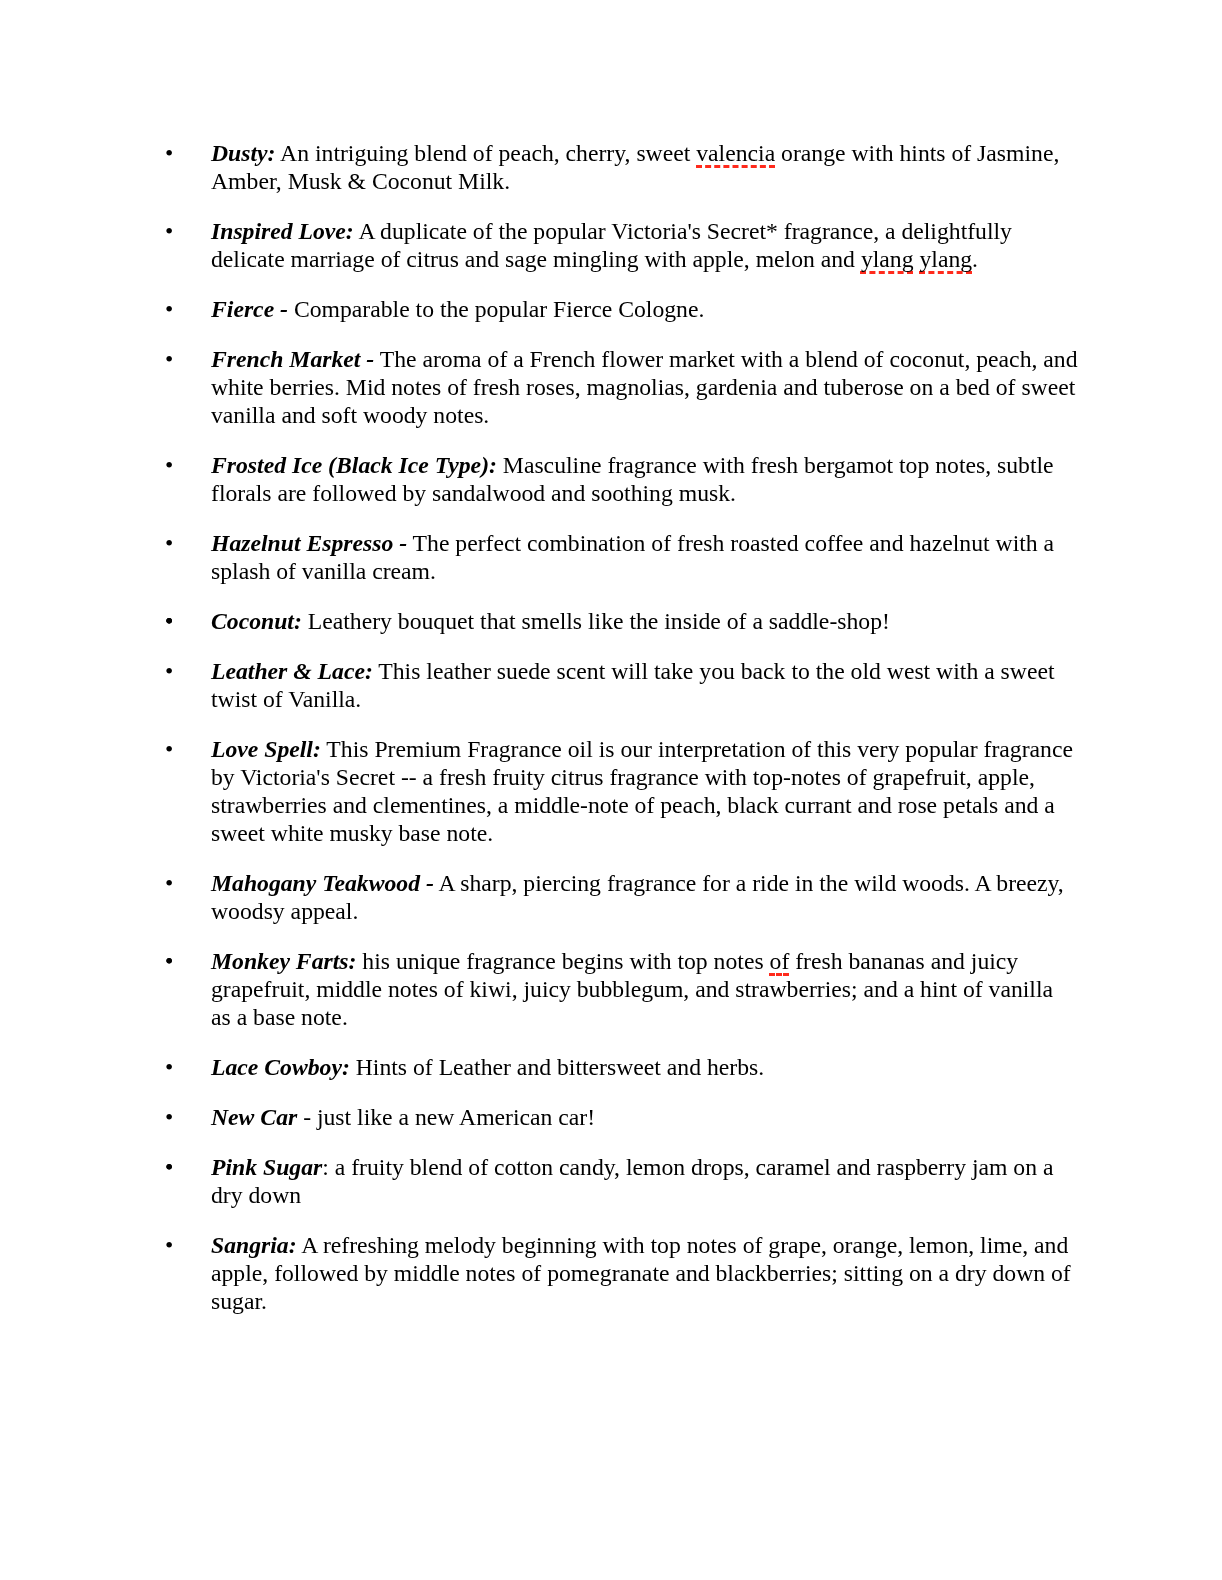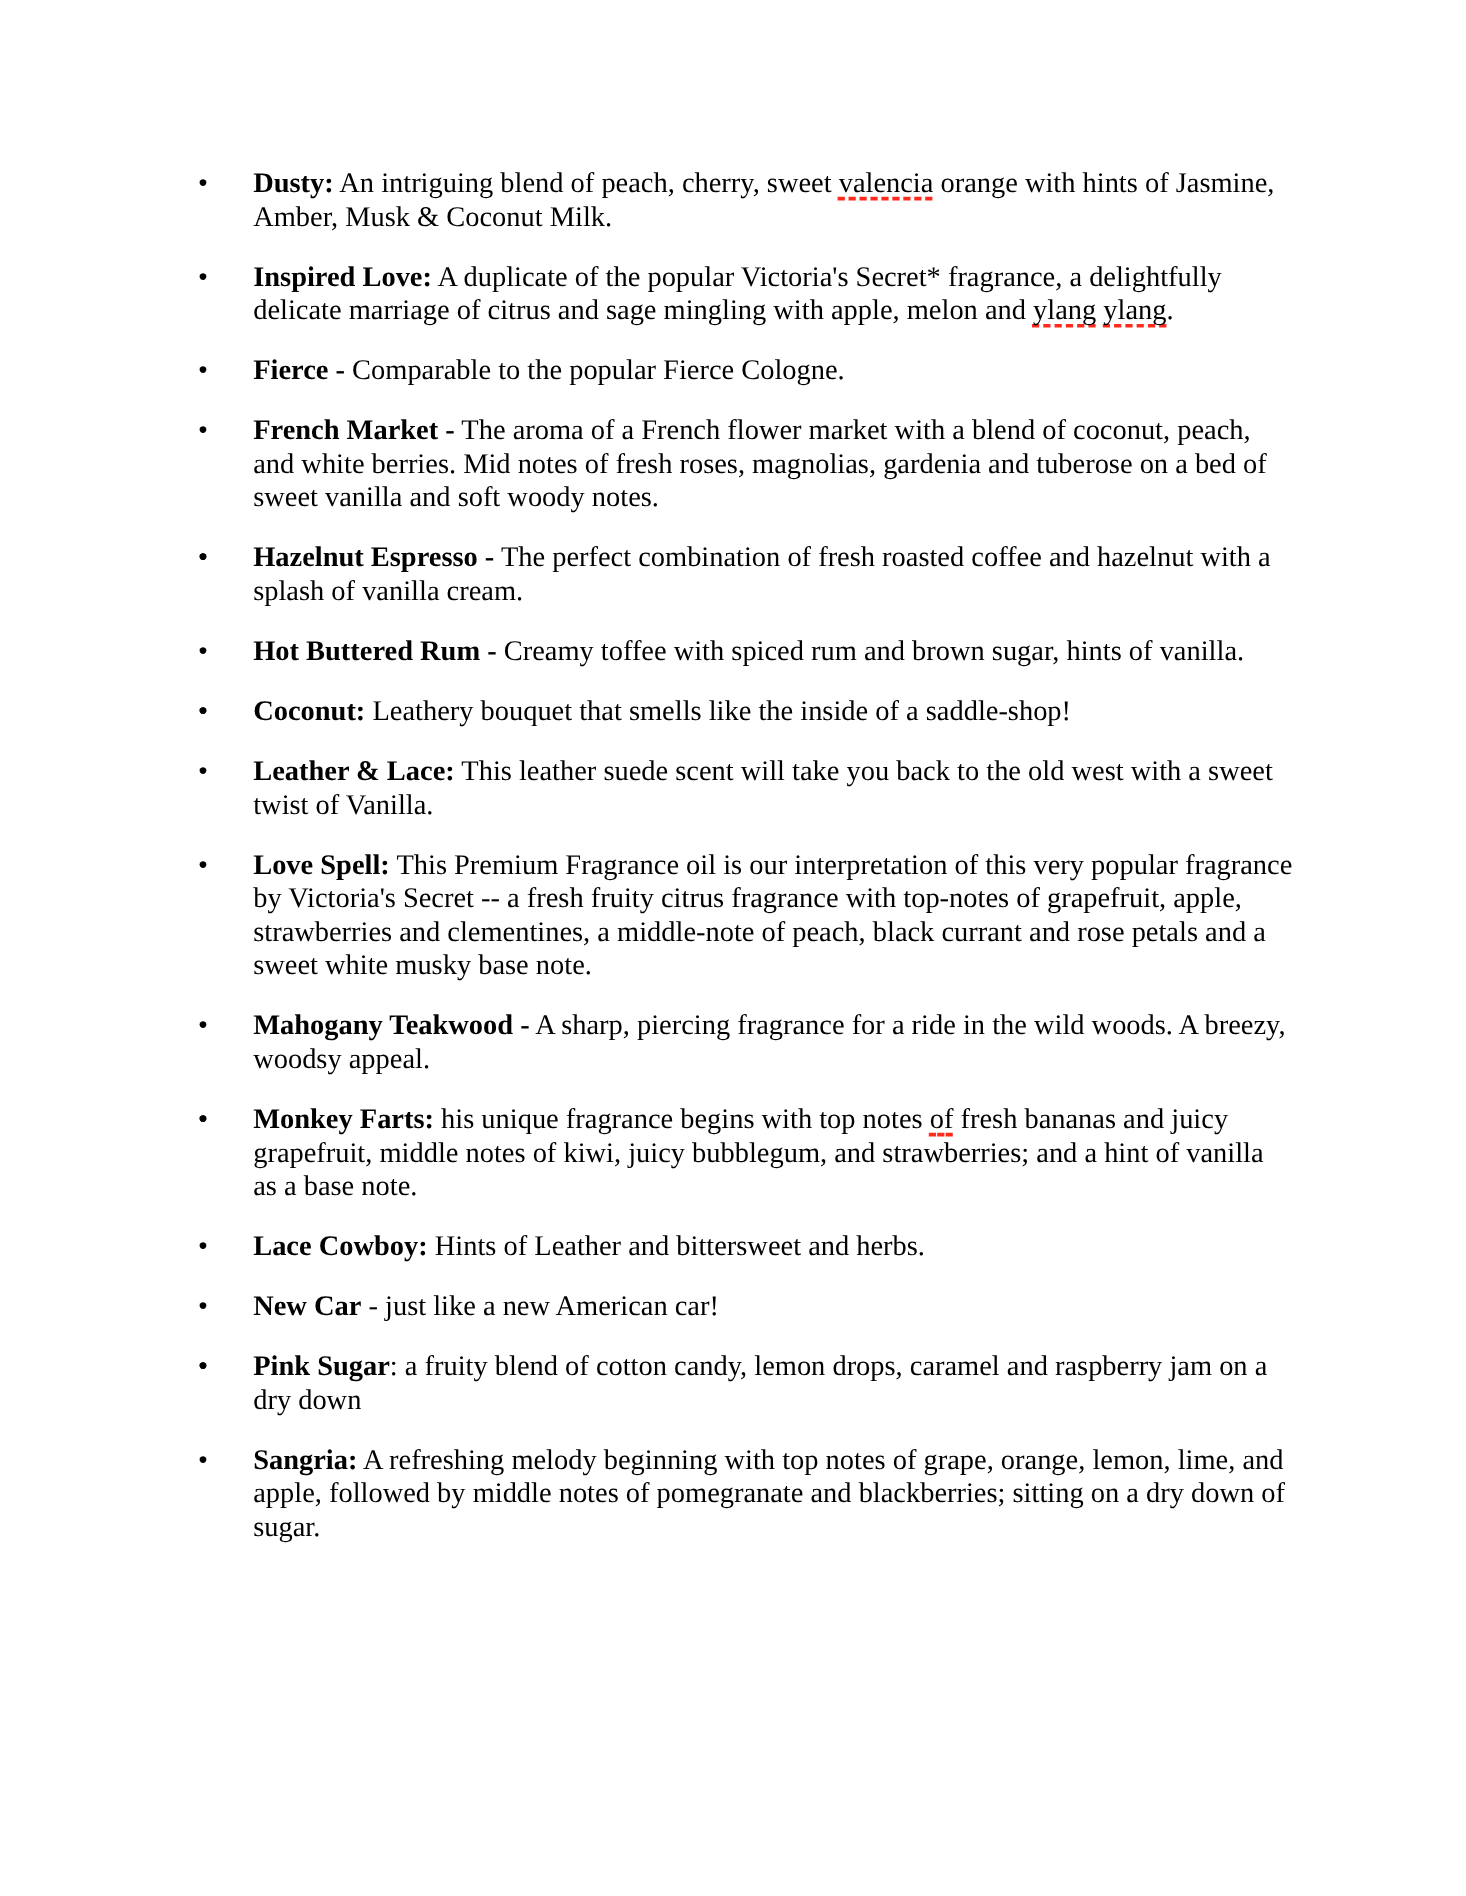--- a/index.html
+++ b/index.html
@@ -36,43 +36,44 @@
   }
   .bullet {
     position: absolute;
     left: 165px;
     top: 0;
     font-size: 23.7px;
     line-height: 28px;
   }
   .b {
     font-weight: 700;
+    font-style: italic;
   }
   .sq {
     text-decoration-line: underline;
     text-decoration-style: dashed;
     text-decoration-color: var(--sq-color, #ff2a1c);
     text-decoration-thickness: 2.5px;
     text-underline-offset: 4px;
     text-decoration-skip-ink: none;
     text-align: center;
   }
 </style>
 </head>
 <body style="background: rgb(255, 255, 255); color: rgb(0, 0, 0);">
 
 <div class="page">
   <ul class="fragrance-list">
       <li class="frag-item"><span class="bullet">•</span><span><span class="b">Dusty:</span><span> An intriguing blend of peach, cherry, sweet </span><span class="sq">valencia</span><span> orange with hints of Jasmine, Amber, Musk &amp; Coconut Milk.</span></span></li>
       <li class="frag-item"><span class="bullet">•</span><span><span class="b">Inspired Love:</span><span> A duplicate of the popular Victoria's Secret* fragrance, a delightfully delicate marriage of citrus and sage mingling with apple, melon and </span><span class="sq">ylang</span><span> </span><span class="sq">ylang</span><span>.</span></span></li>
       <li class="frag-item"><span class="bullet">•</span><span><span class="b">Fierce -</span><span> Comparable to the popular Fierce Cologne.</span></span></li>
       <li class="frag-item"><span class="bullet">•</span><span><span class="b">French Market -</span><span> The aroma of a French flower market with a blend of coconut, peach, and white berries. Mid notes of fresh roses, magnolias, gardenia and tuberose on a bed of sweet vanilla and soft woody notes.</span></span></li>
+      <li class="frag-item"><span class="bullet">•</span><span><span class="b">Frosted Ice (Black Ice Type):</span><span> Masculine fragrance with fresh bergamot top notes, subtle florals are followed by sandalwood and soothing musk.</span></span></li>
+      <li class="frag-item"><span class="bullet">•</span><span><span class="b">Hazelnut Espresso -</span><span> The perfect combination of fresh roasted coffee and hazelnut with a splash of vanilla cream.</span></span></li>
       <li class="frag-item"><span class="bullet">•</span></li>
-      <li class="frag-item"><span class="bullet">•</span><span><span class="b">Hazelnut Espresso -</span><span> The perfect combination of fresh roasted coffee and hazelnut with a splash of vanilla cream.</span></span></li>
-      <li class="frag-item"><span class="bullet">•</span><span><span class="b">Hot Buttered Rum -</span><span> Creamy toffee with spiced rum and brown sugar, hints of vanilla.</span></span></li>
       <li class="frag-item"><span class="bullet">•</span></li>
       <li class="frag-item"><span class="bullet">•</span><span><span class="b">Coconut:</span><span> Leathery bouquet that smells like the inside of a saddle-shop!</span></span></li>
       <li class="frag-item"><span class="bullet">•</span><span><span class="b">Leather &amp; Lace:</span><span> This leather suede scent will take you back to the old west with a sweet twist of Vanilla.</span></span></li>
       <li class="frag-item"><span class="bullet">•</span><span><span class="b">Love Spell:</span><span> This Premium Fragrance oil is our interpretation of this very popular fragrance by Victoria's Secret -- a fresh fruity citrus fragrance with top-notes of grapefruit, apple, strawberries and clementines, a middle-note of peach, black currant and rose petals and a sweet white musky base note.</span></span></li>
       <li class="frag-item"><span class="bullet">•</span><span><span class="b">Mahogany Teakwood -</span><span> A sharp, piercing fragrance for a ride in the wild woods. A breezy, woodsy appeal.</span></span></li>
       <li class="frag-item"><span class="bullet">•</span></li>
       <li class="frag-item"><span class="bullet">•</span><span><span class="b">Monkey Farts:</span><span> his unique fragrance begins with top notes </span><span class="sq">of</span><span> fresh bananas and juicy grapefruit, middle notes of kiwi, juicy bubblegum, and strawberries; and a hint of vanilla as a base note.</span></span></li>
       <li class="frag-item"><span class="bullet">•</span><span><span class="b">Lace Cowboy:</span><span> Hints of Leather and bittersweet and herbs.</span></span></li>
       <li class="frag-item"><span class="bullet">•</span><span><span class="b">New Car</span><span> - just like a new American car!</span></span></li>
       <li class="frag-item"><span class="bullet">•</span></li>

